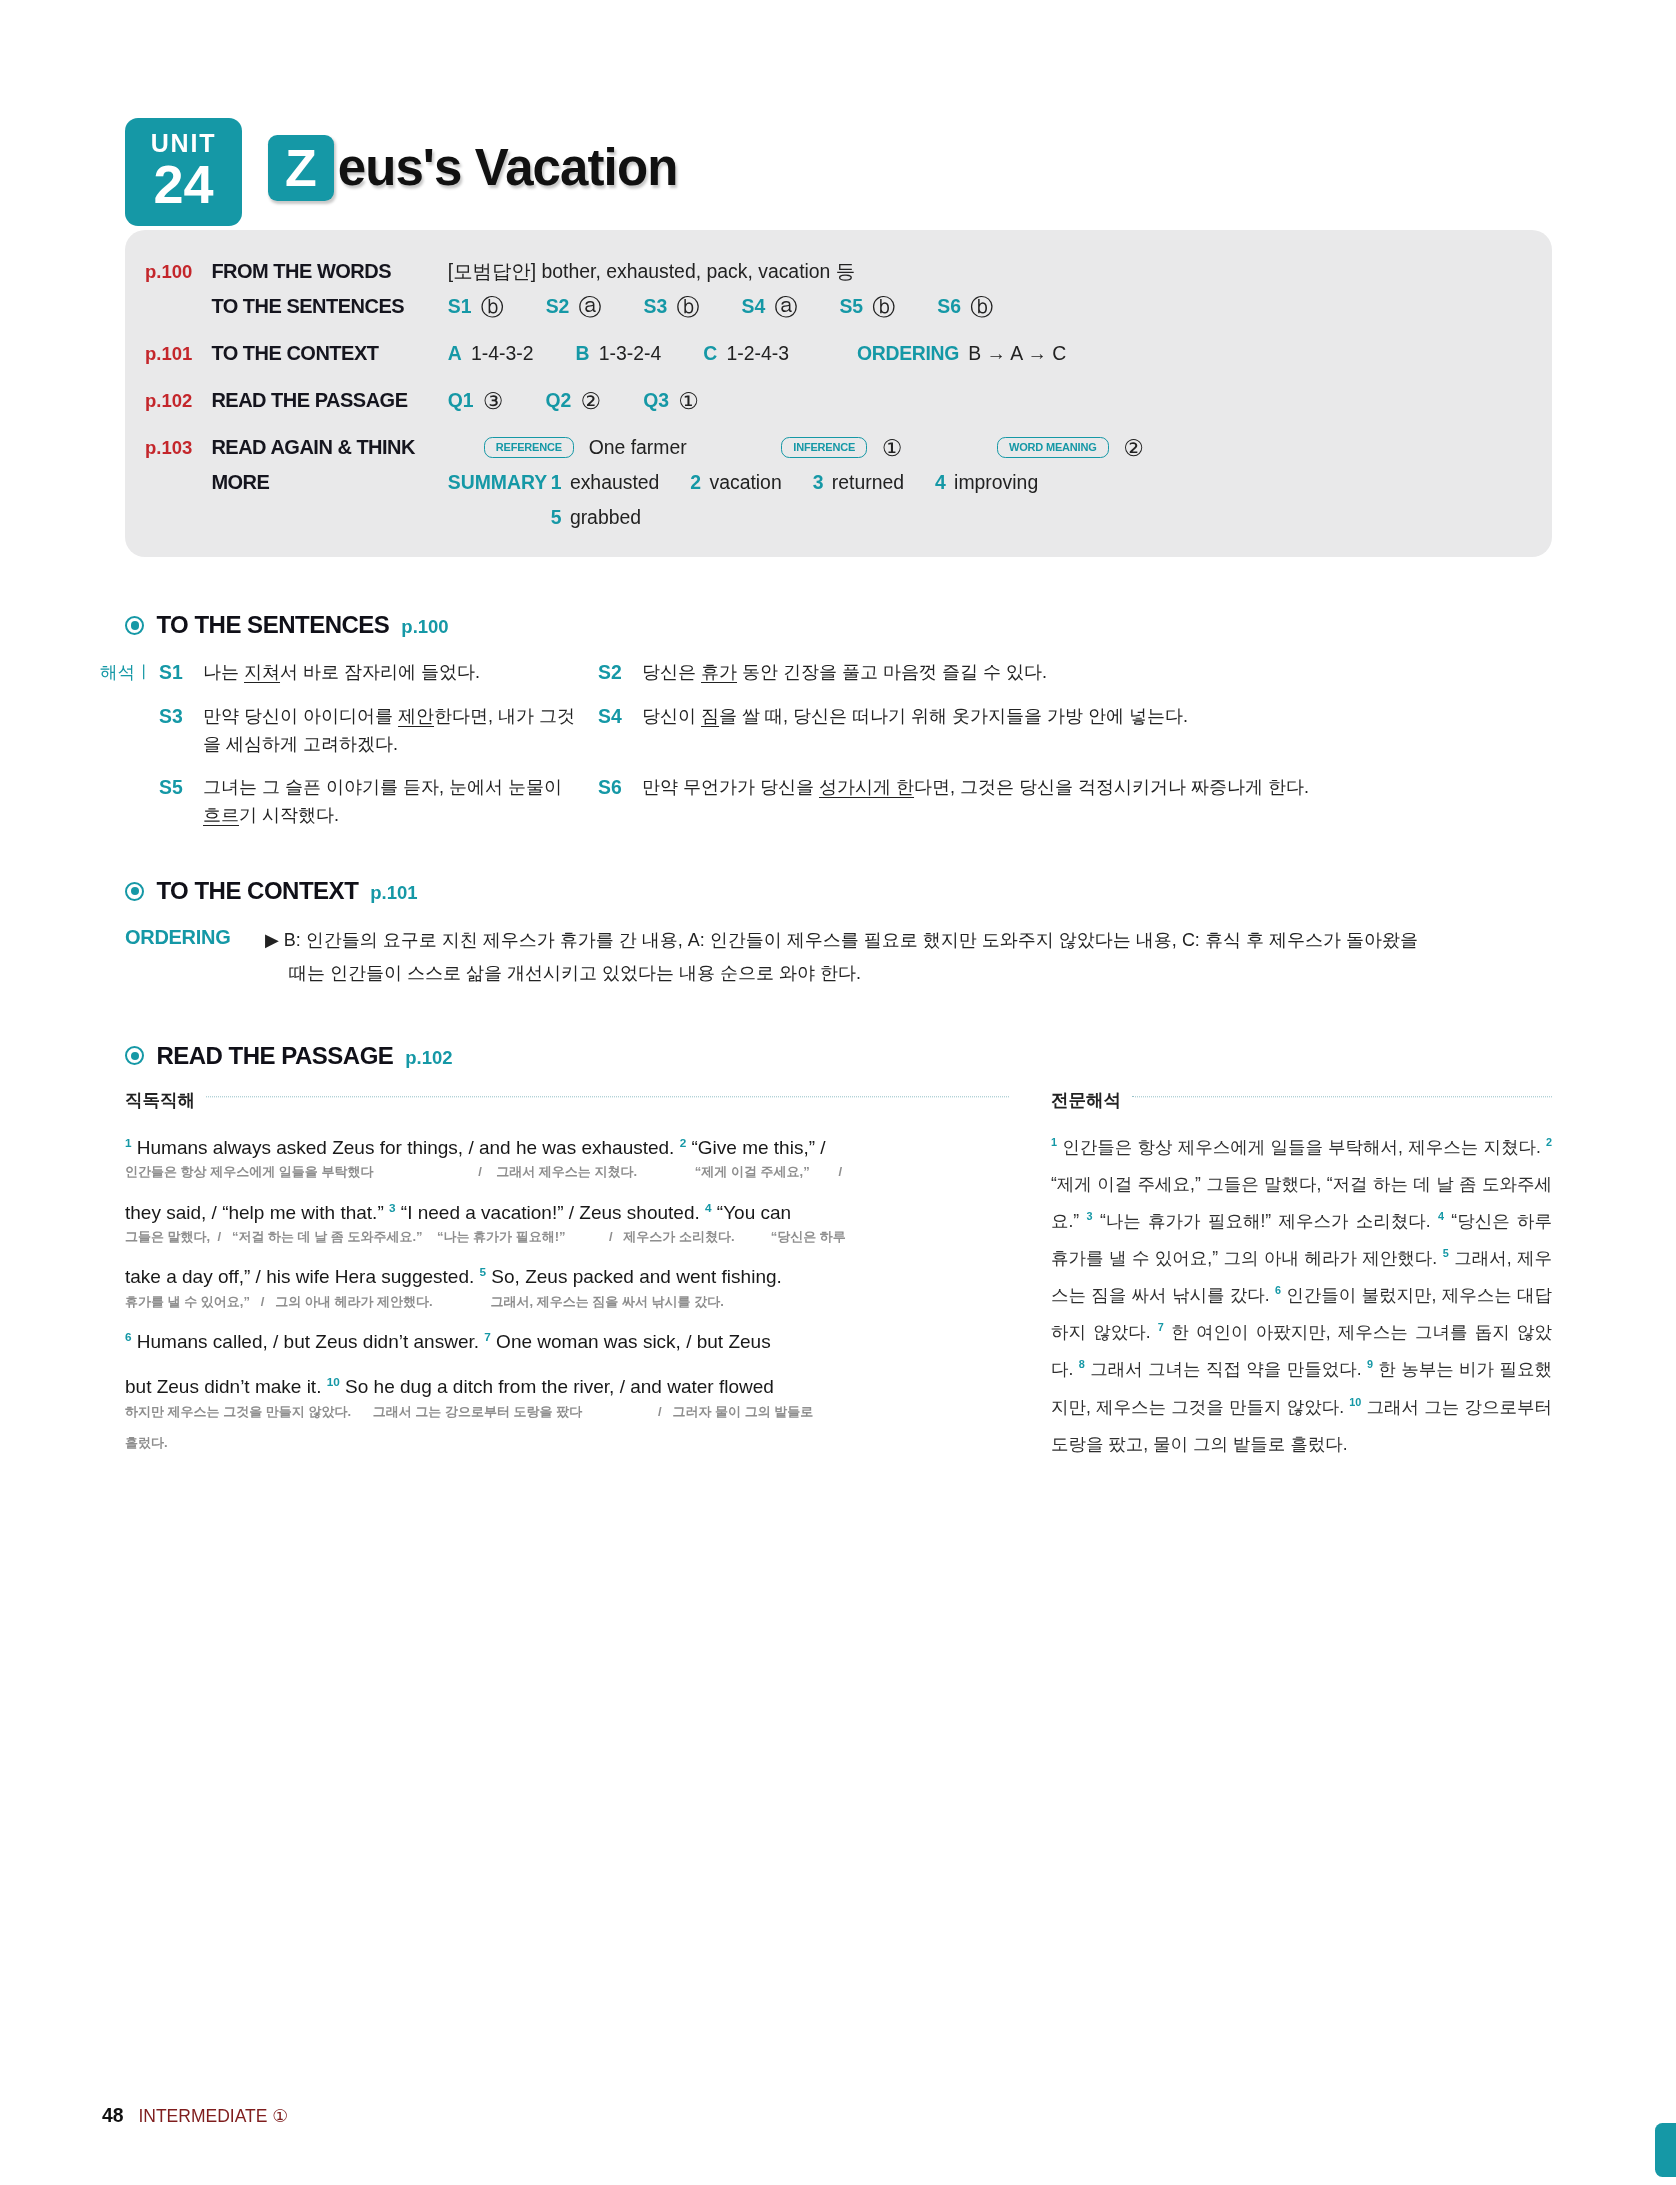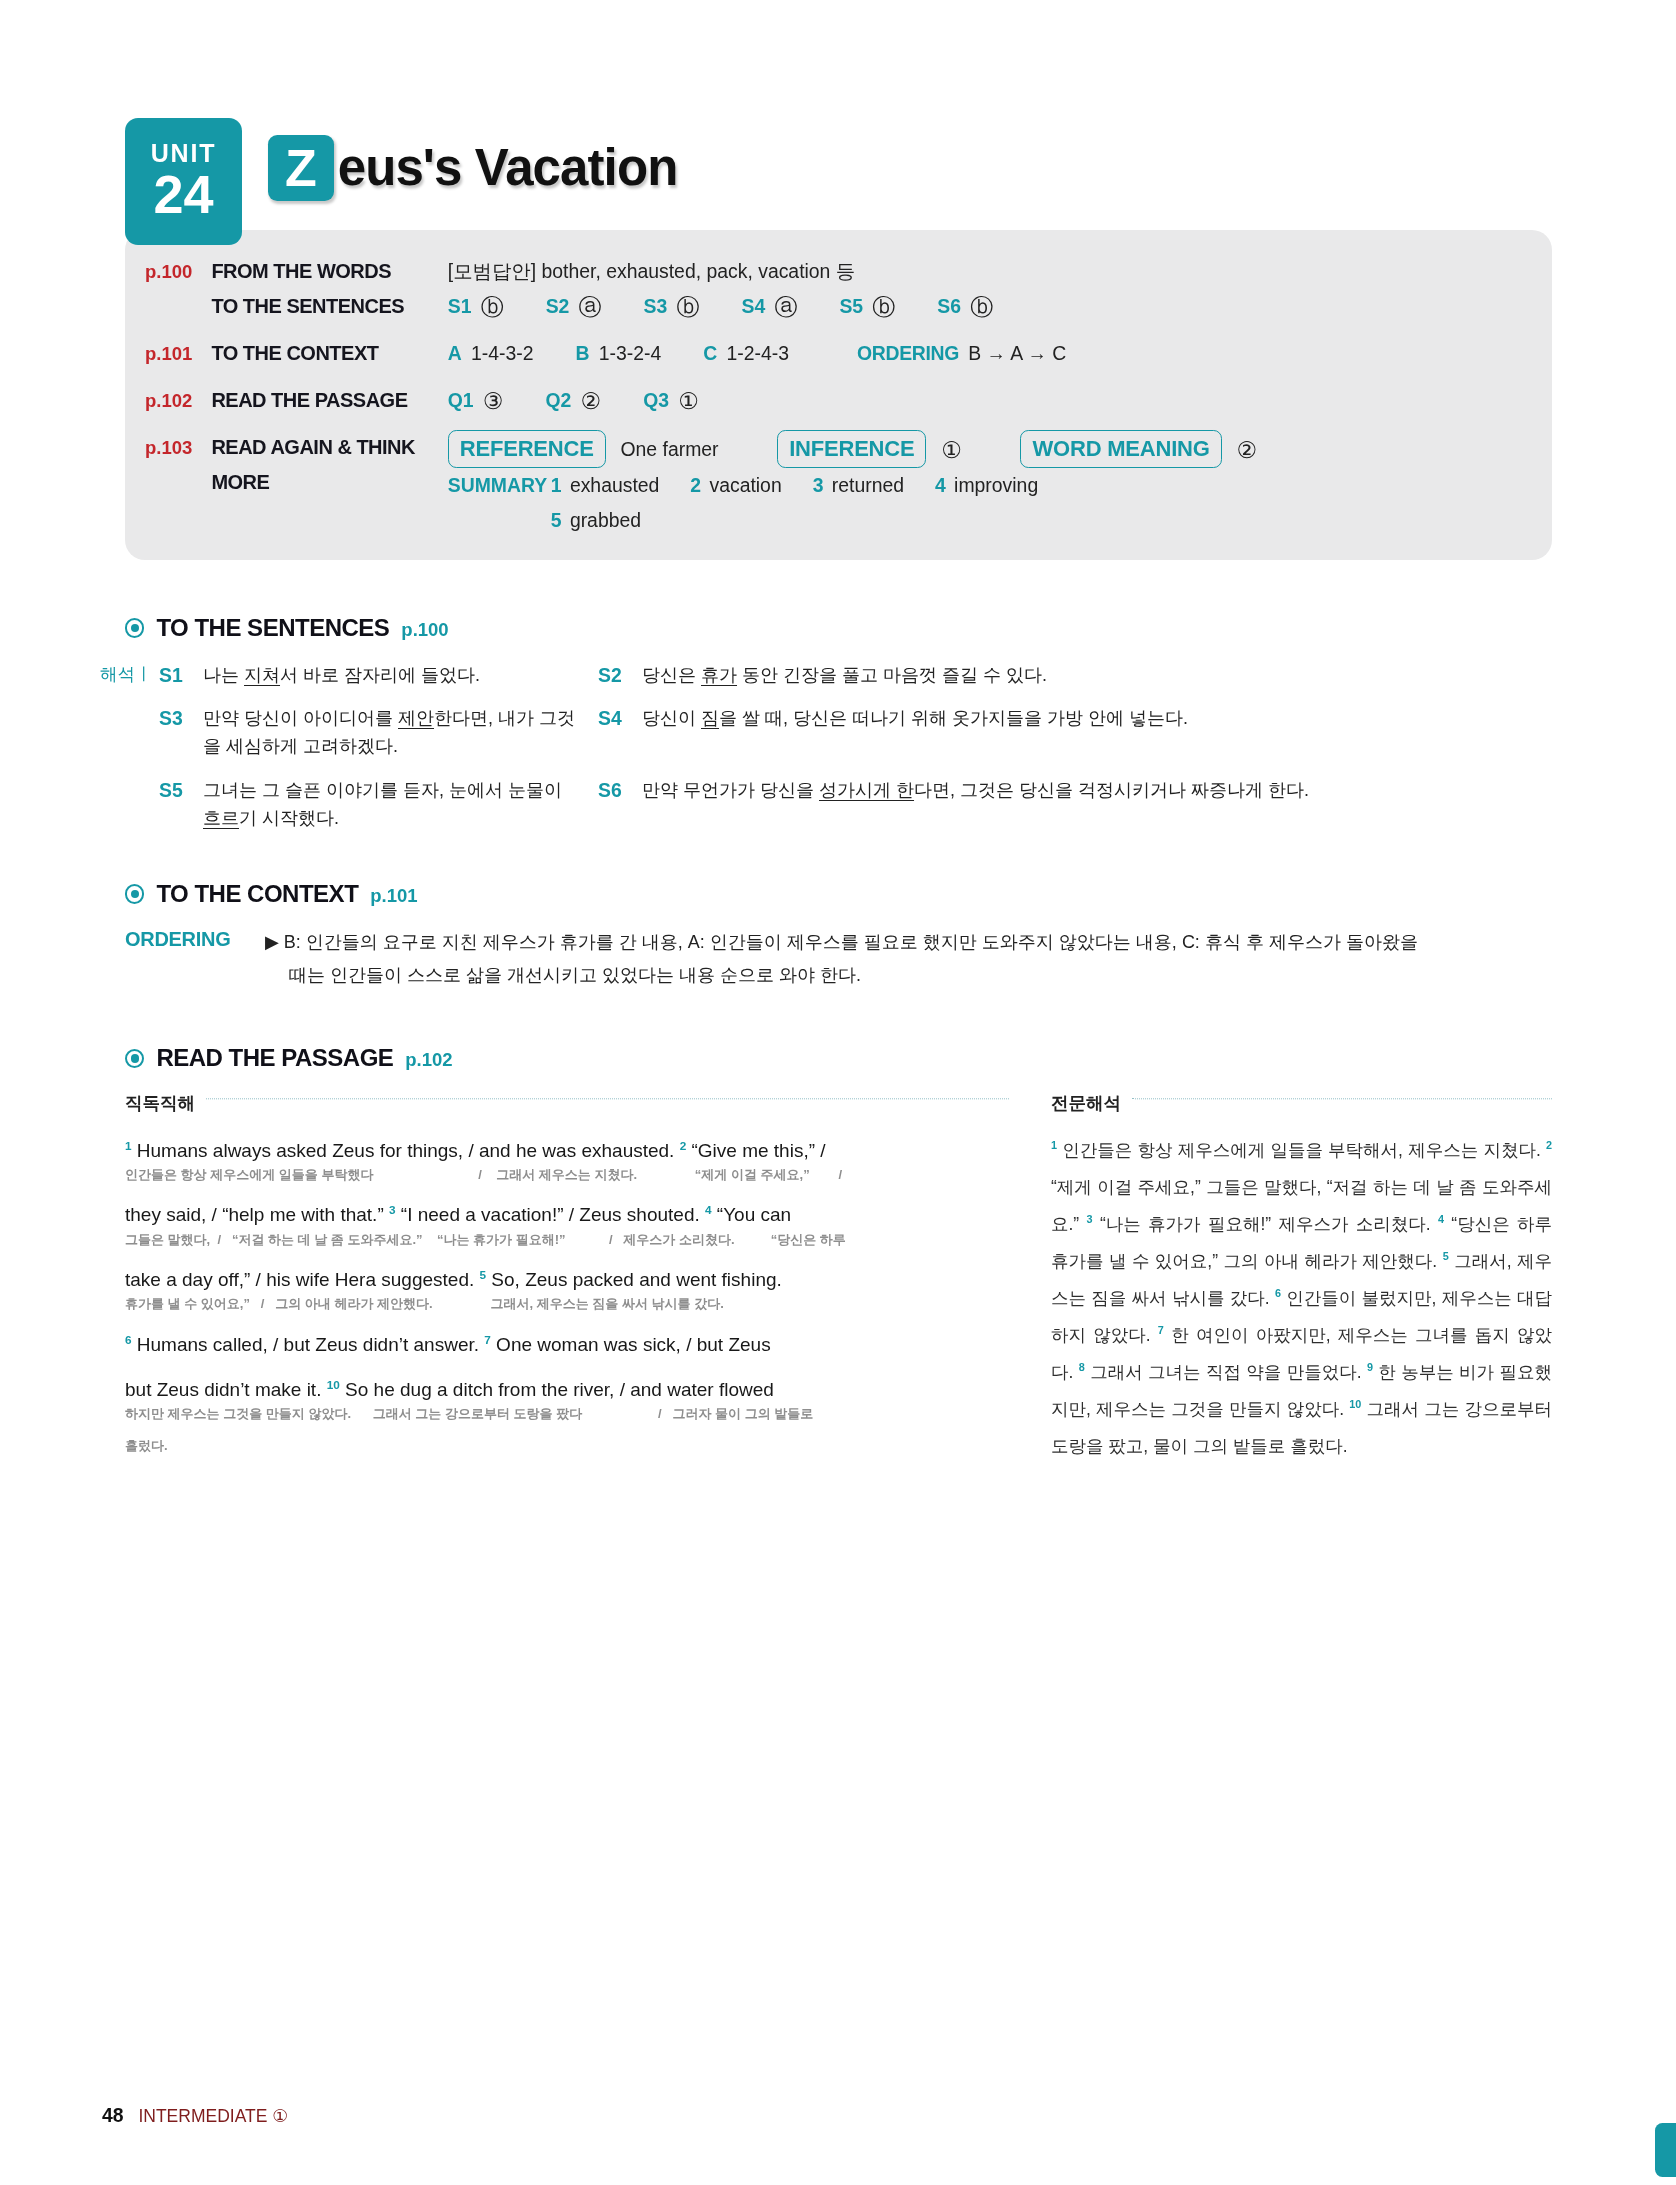--- a/index.html
+++ b/index.html
@@ -10,21 +10,21 @@
     --gray:#8e8e8e;
     --boxgray:#e9e9ea;
   }
   *{margin:0;padding:0;box-sizing:border-box;}
   html,body{width:1677px;height:2186px;background:#fff;
     font-family:"Liberation Sans","DejaVu Sans",sans-serif;color:var(--ink);}
   .page{position:relative;width:100%;height:100%;padding:118px 125px 0 125px;overflow:hidden;}
 
   
   .title-row{display:flex;align-items:flex-start;gap:26px;margin-bottom:7.4px;height:105px;}
-  .unit-badge{width:117px;height:127px;background:var(--teal);border-radius:13px;
+  .unit-badge{width:117px;height:108px;background:var(--teal);border-radius:13px;
     display:flex;flex-direction:column;align-items:center;justify-content:center;color:#fff;flex:0 0 auto;}
   .unit-word{font-size:25px;font-weight:700;letter-spacing:1.8px;line-height:1;}
   .unit-num{font-size:54px;font-weight:700;line-height:1.05;}
   .unit-title{display:flex;align-items:center;margin-top:16.6px;font-weight:800;}
   .z-box{width:66px;height:66px;background:var(--teal);border-radius:9.2px;color:#fff;
     display:flex;align-items:center;justify-content:center;font-size:52px;font-weight:800;
     box-shadow:1.8px 2.8px 2.8px #c9c9c9;margin-right:3.7px;}
   .title-rest{font-size:51px;font-weight:800;color:#111;letter-spacing:-0.9px;
     text-shadow:1.8px 2.8px 2.8px #c6c6c6;}
 
@@ -36,21 +36,21 @@
   .ans-sec .sec-name{font-size:20px;font-weight:800;color:var(--navy);letter-spacing:-0.5px;line-height:35px;}
   .ans-content .line{line-height:35px;font-size:19.4px;}
   .model-answer{color:#222;}
   .s-answers,.inline-answers{display:flex;flex-wrap:wrap;column-gap:42px;align-items:center;}
   .ans-pair{display:inline-flex;align-items:center;gap:9.2px;}
   .akey{color:var(--teal);font-weight:700;font-size:19.4px;}
   .aval{color:#222;font-size:19.4px;}
   .circ{color:#222;font-size:23px;position:relative;top:0.9px;}
   .ordering-label{color:var(--teal);font-weight:800;font-size:19.4px;letter-spacing:-0.3px;margin-left:26px;}
   .boxed-label{display:inline-block;border:1.8px solid var(--teal);border-radius:8.3px;color:var(--teal);
-    font-weight:700;font-size:22px;padding:0.9px 11px 1.8px;line-height:1.5;letter-spacing:-0.2px;}
+    font-weight:700;font-size:11px;padding:0.9px 11px 1.8px;line-height:1.5;letter-spacing:-0.2px;margin-left:36px;}
   .ra-line{display:flex;align-items:center;column-gap:16.6px;line-height:35px;}
   .ra-group{display:inline-flex;align-items:center;gap:14.8px;margin-right:42px;}
   .summary-label{display:inline-block;width:103px;color:var(--teal);font-weight:800;font-size:19.4px;}
   .summary-items{display:inline-flex;gap:31px;}
   .summary-item{display:inline-flex;gap:8.3px;align-items:baseline;}
   .summary-num{color:var(--teal);font-weight:700;font-size:19.4px;}
   .summary-word{color:#222;font-size:19.4px;}
   .summary-indent{margin-left:103px;}
 
   

